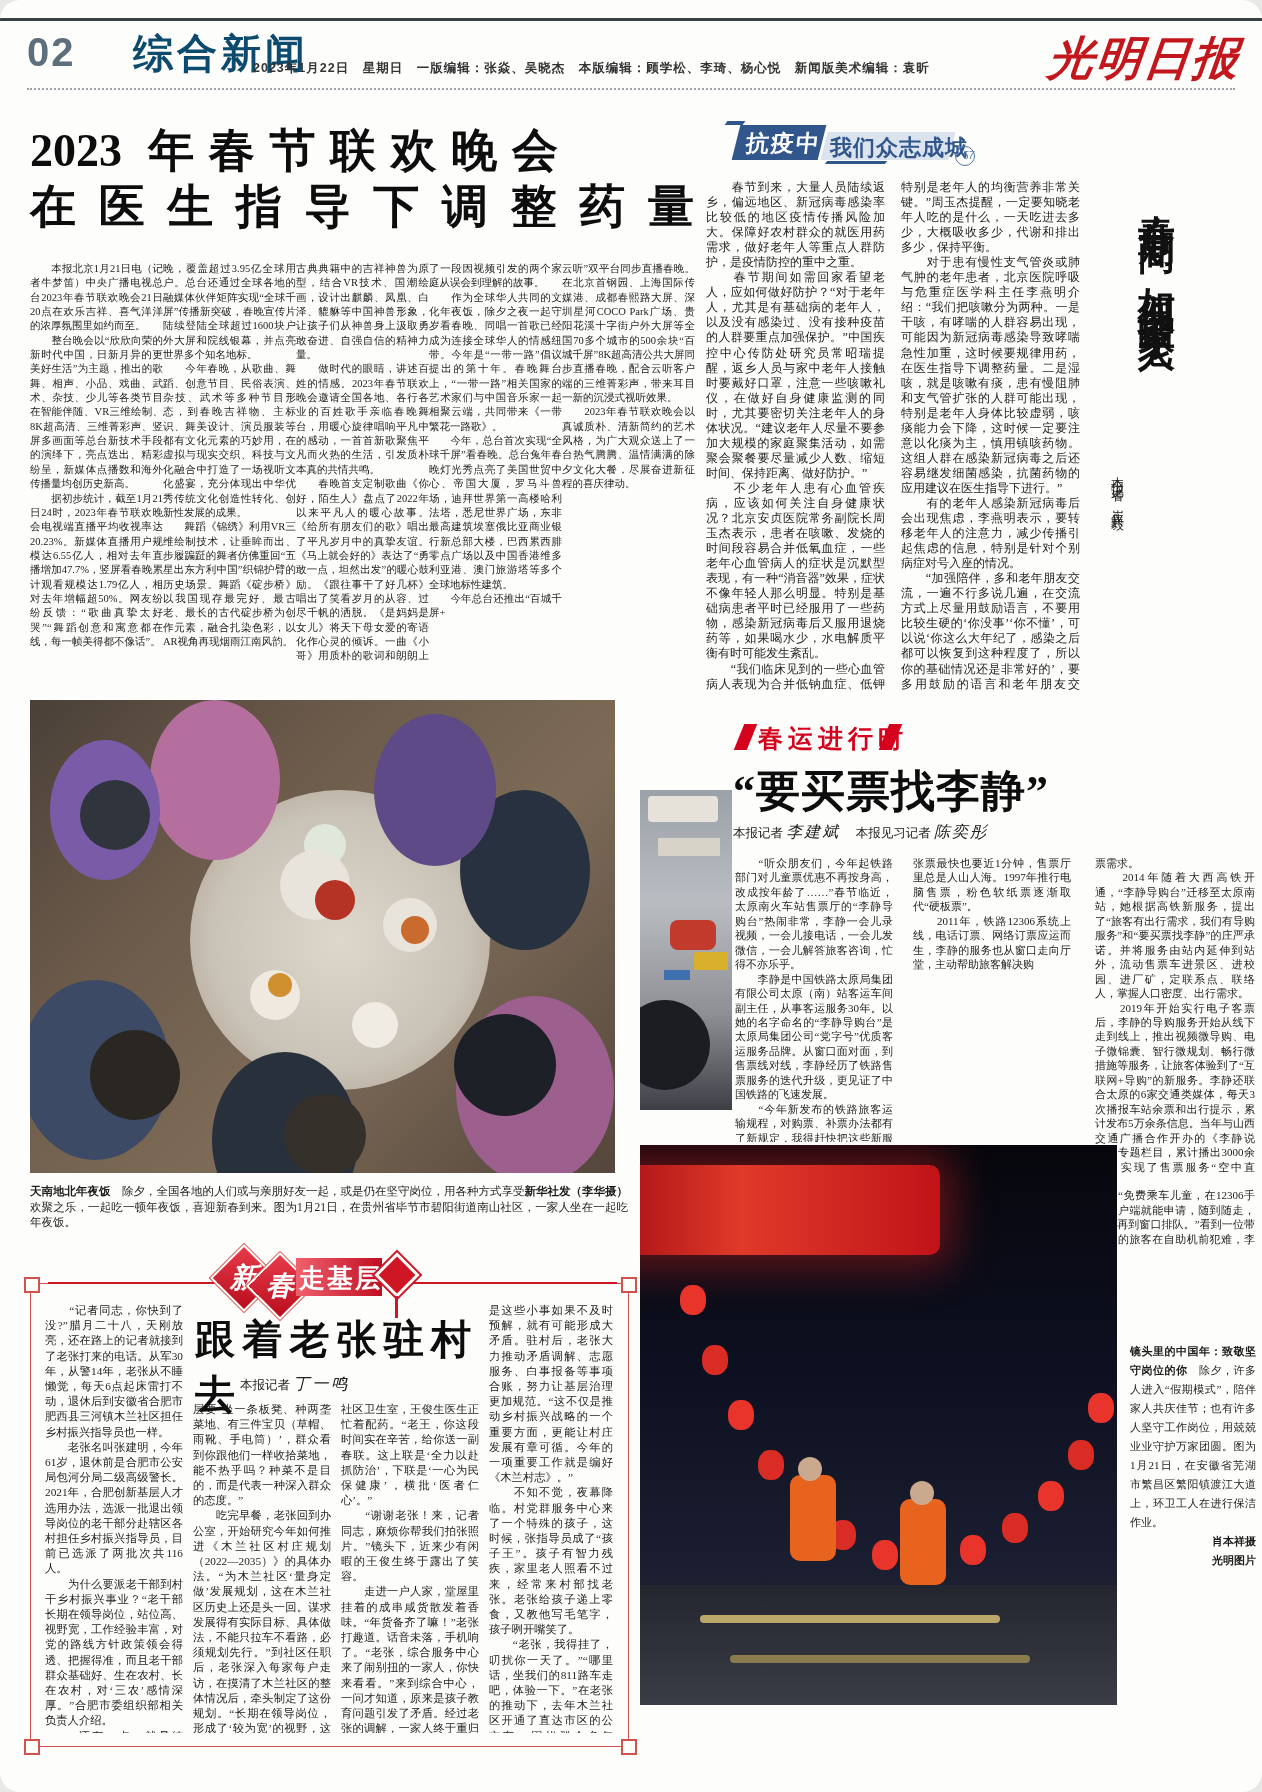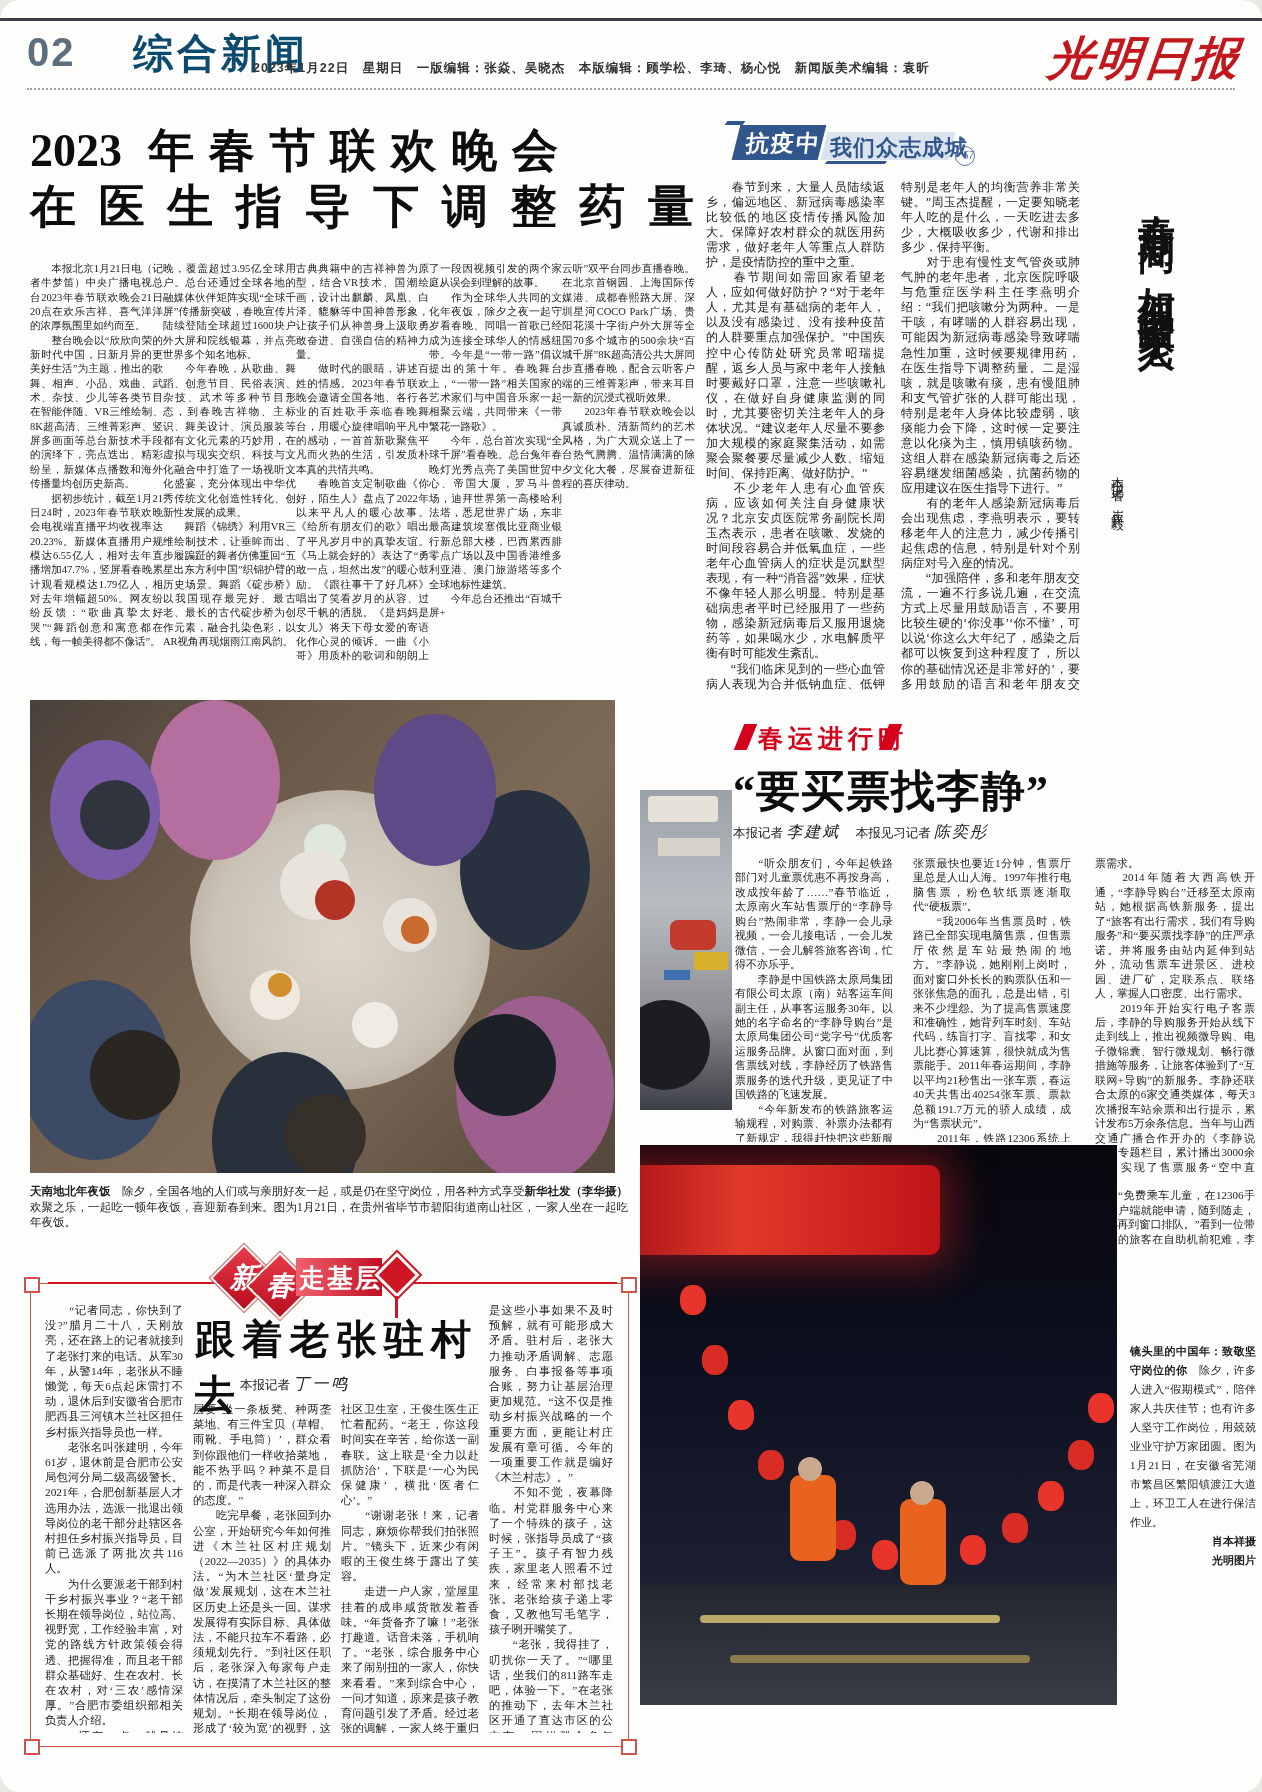--- a/index.html
+++ b/index.html
@@ -186,21 +186,20 @@
     <div class="ph" style="left:30px;top:130px;width:46px;height:30px;background:#c23a2b;box-shadow:18px 26px 0 -6px #d8b02c,-16px 40px 0 -10px #3f6fae;border-radius:8px;"></div>
     <div class="ph" style="left:8px;top:6px;width:70px;height:26px;background:#e6e2da;border-radius:4px;box-shadow:6px 38px 0 -4px #d7d3c9;"></div>
   </div>
   <div class="abs cyc" id="cy-col1">
       <p>　　“听众朋友们，今年起铁路部门对儿童票优惠不再按身高，改成按年龄了……”春节临近，太原南火车站售票厅的“李静导购台”热闹非常，李静一会儿录视频，一会儿接电话，一会儿发微信，一会儿解答旅客咨询，忙得不亦乐乎。</p>
       <p>　　李静是中国铁路太原局集团有限公司太原（南）站客运车间副主任，从事客运服务30年。以她的名字命名的“李静导购台”是太原局集团公司“党字号”优质客运服务品牌。从窗口面对面，到售票线对线，李静经历了铁路售票服务的迭代升级，更见证了中国铁路的飞速发展。</p>
       <p>　　“今年新发布的铁路旅客运输规程，对购票、补票办法都有了新规定，我得赶快把这些新服务告诉大家。”李静说，刚上班时卖的还是“硬板票”，售出一</p>
     </div>
   <div class="abs cyc" id="cy-col2">
       <p>张票最快也要近1分钟，售票厅里总是人山人海。1997年推行电脑售票，粉色软纸票逐渐取代“硬板票”。</p>
-      <p>　　“我2006年当售票员时，铁路已全部实现电脑售票，但售票厅依然是车站最热闹的地方。”李静说，她刚刚上岗时，面对窗口外长长的购票队伍和一张张焦急的面孔，总是出错，引来不少埋怨。为了提高售票速度和准确性，她背列车时刻、车站代码，练盲打字、盲找零，和女儿比赛心算速算，很快就成为售票能手。2011年春运期间，李静以平均21秒售出一张车票，春运40天共售出40254张车票、票款总额191.7万元的骄人成绩，成为“售票状元”。</p>
       <p>　　2011年，铁路12306系统上线，电话订票、网络订票应运而生，李静的服务也从窗口走向厅堂，主动帮助旅客解决购</p>
     </div>
   <div class="abs cyc" id="cy-col3">
       <p>票需求。</p>
       <p>　　2014年随着大西高铁开通，“李静导购台”迁移至太原南站，她根据高铁新服务，提出了“旅客有出行需求，我们有导购服务”和“要买票找李静”的庄严承诺。并将服务由站内延伸到站外，流动售票车进景区、进校园、进厂矿，定联系点、联络人，掌握人口密度、出行需求。</p>
       <p>　　2019年开始实行电子客票后，李静的导购服务开始从线下走到线上，推出视频微导购、电子微锦囊、智行微规划、畅行微措施等服务，让旅客体验到了“互联网+导购”的新服务。李静还联合太原的6家交通类媒体，每天3次播报车站余票和出行提示，累计发布5万余条信息。当年与山西交通广播合作开办的《李静说票》专题栏目，累计播出3000余次，实现了售票服务“空中直达”。</p>
       <p>　　“免费乘车儿童，在12306手机客户端就能申请，随到随走，不用再到窗口排队。”看到一位带孩子的旅客在自助机前犯难，李静急忙上前，一边帮旅客抱孩子，边教她在手机上操作。</p>
     </div>
 
   <div class="abs" id="lantern-photo">

